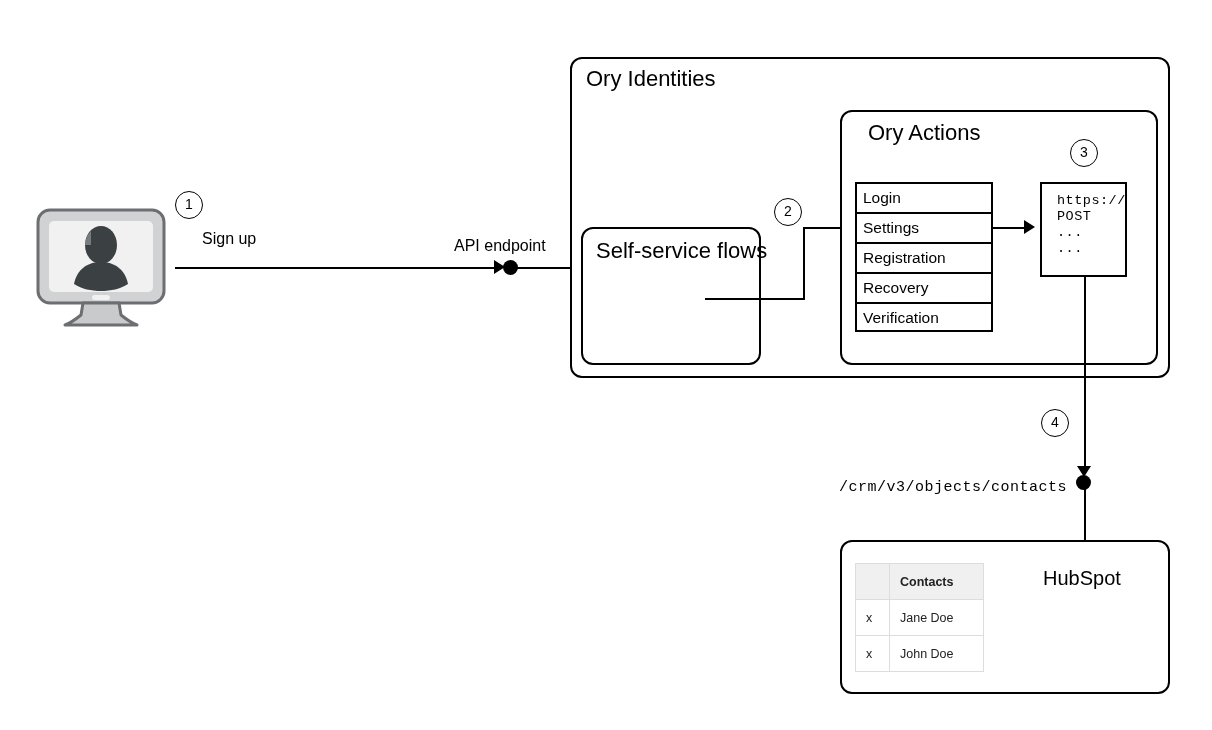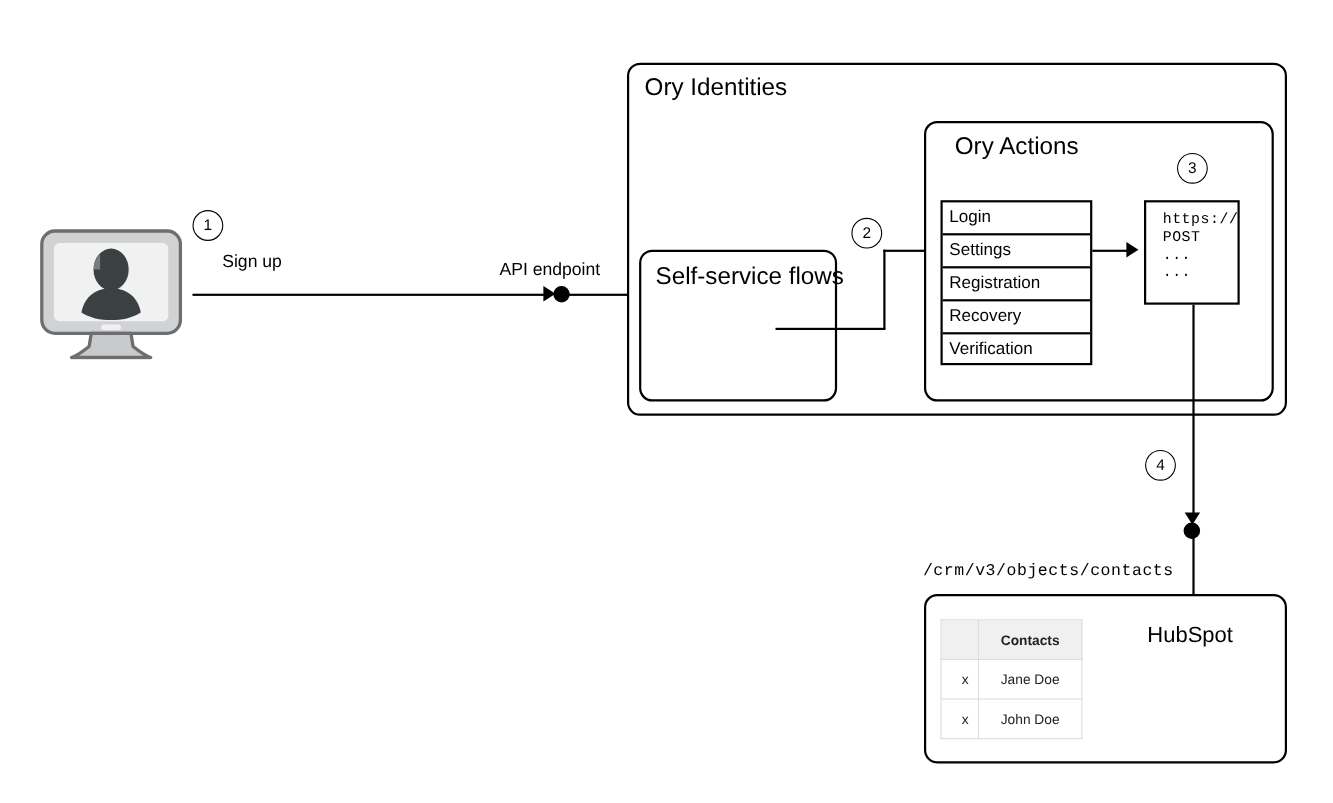--- a/index.html
+++ b/index.html
@@ -133,21 +133,21 @@
   
   .ctable {
     position: absolute;
     border-collapse: collapse;
     font-size: 12.5px;
     background: #fff;
   }
   .ctable td, .ctable th {
     border: 1px solid #dddddd;
     box-sizing: border-box;
-    text-align: center;
+    text-align: left;
     color: #222;
     font-weight: normal;
   }
   .ctable th {
     background: #f0f0f0;
     font-weight: bold;
     height: 36px;
     padding: 0 10px;
   }
   .ctable td { height: 36px; padding: 0 10px; }
@@ -226,21 +226,21 @@
   </div>
 
   <div class="vline" style="left:1084px; top:277px; height:194px;"></div>
   <div class="arrow-d" style="left:1077px; top:466px;"></div>
 
   <div class="badge" style="left:1041px; top:409px;">4</div>
 
   <div class="dot" style="left:1076px; top:475px;"></div>
   <div class="vline" style="left:1084px; top:488px; height:53px;"></div>
 
-  <div class="lbl-mono" style="left:839px; top:511px;">/crm/v3/objects/contacts</div>
+  <div class="lbl-mono" style="left:839px; top:479px;">/crm/v3/objects/contacts</div>
 
   <div class="rbox" style="left:840px; top:540px; width:330px; height:154px;"></div>
   <div class="lbl-big" style="left:1043px; top:567px;">HubSpot</div>
 
   <table class="ctable" style="left:855px; top:563px;">
     <thead>
       <tr>
         <th class="col-x"></th>
         <th class="col-name">Contacts</th>
       </tr>

